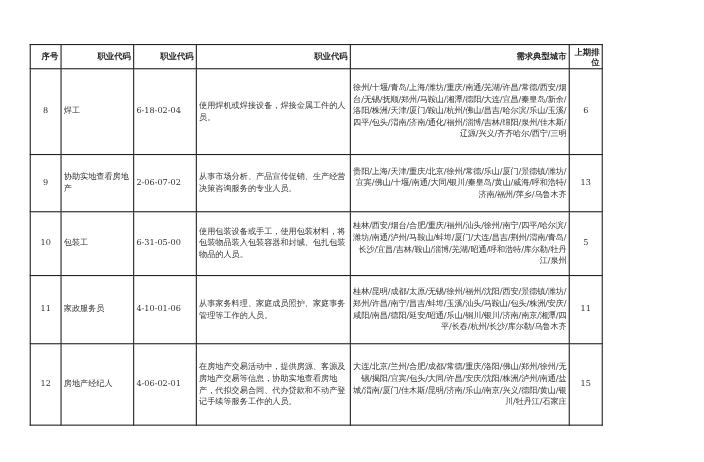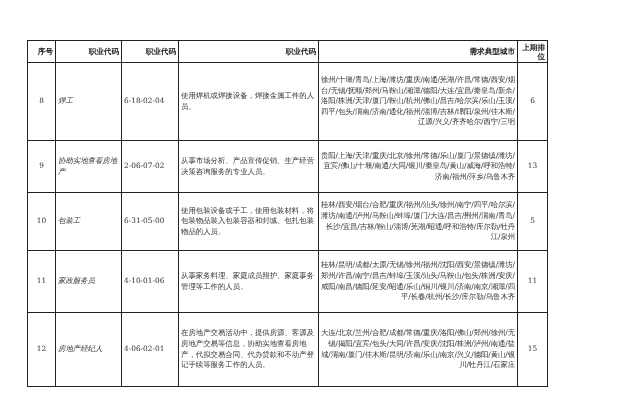--- a/index.html
+++ b/index.html
@@ -4,21 +4,21 @@
 <style>
   html, body { margin: 0; padding: 0; background: #ffffff; }
   body { width: 640px; height: 420px; position: relative; overflow: hidden;
          font-family: "DejaVu Serif", "Liberation Serif", serif; color: #333; }
   table.jobs { position: absolute; left: 27px; top: 40px; border-collapse: collapse;
                table-layout: fixed; width: 520px; }
   table.jobs td, table.jobs th { border: 1px solid #222; padding: 0 2px; vertical-align: middle;
                font-size: 7.4px; line-height: 10.6px; font-weight: normal; overflow: hidden; }
   table.jobs th { height: 21px; text-align: right; font-weight: bold; color: #222; font-size: 7.6px; line-height: 9px; }
   td.c-no { text-align: center; }
-  td.c-name { text-align: left; padding-left: 3px; font-style: italic; }
+  td.c-name { text-align: left; padding-left: 3px; }
   td.c-code { text-align: left; }
   td.c-def { text-align: left; }
   td.c-city { text-align: right; word-break: break-all; letter-spacing: -0.1px; }
   td.c-rank { text-align: center; }
   tr.r8 td { height: 77px; }
   tr.r9 td { height: 51px; }
   tr.r10 td { height: 57px; }
   tr.r11 td { height: 61px; }
   tr.r12 td { height: 73px; margin-top: 28px; }
 </style>

